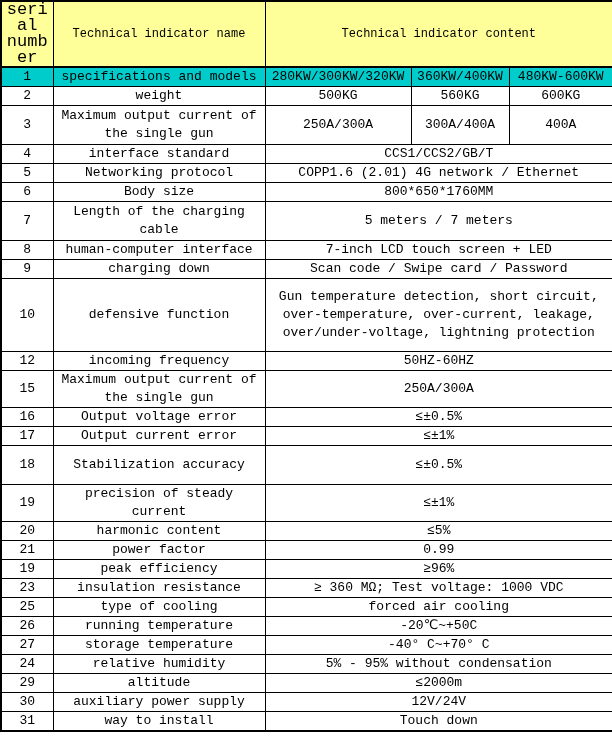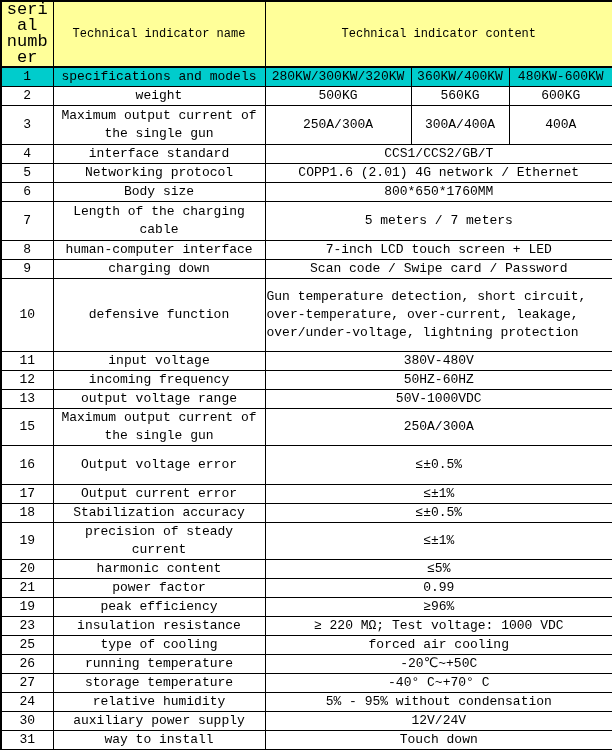--- a/index.html
+++ b/index.html
@@ -39,21 +39,21 @@
   }
   tbody td {
     font-size: 13px;
     height: 18px;
     line-height: 18px;
   }
   tr.hl td {
     background: var(--highlight, #00cccc);
   }
   td.left {
-    text-align: left;
+    text-align: center;
   }
   tbody tr:nth-child(3) td,
   tbody tr:nth-child(7) td,
   tbody tr:nth-child(15) td {
     height: 38px;
   }
   tbody tr:nth-child(10) td {
     height: 72px;
   }
 </style>
@@ -126,35 +126,25 @@
         <td>9</td>
         <td>charging down</td>
         <td colspan="3">Scan code / Swipe card / Password</td>
       </tr>
       <tr>
         <td>10</td>
         <td>defensive function</td>
         <td colspan="3" class="left">Gun temperature detection, short circuit, over-temperature, over-current, leakage, over/under-voltage, lightning protection</td>
       </tr>
       <tr>
-        <td>11</td>
-        <td>input voltage</td>
-        <td colspan="3">380V-480V</td>
-      </tr>
-      <tr>
         <td>12</td>
         <td>incoming frequency</td>
         <td colspan="3">50HZ-60HZ</td>
       </tr>
       <tr>
-        <td>13</td>
-        <td>output voltage range</td>
-        <td colspan="3">50V-1000VDC</td>
-      </tr>
-      <tr>
         <td>15</td>
         <td>Maximum output current of the single gun</td>
         <td colspan="3">250A/300A</td>
       </tr>
       <tr>
         <td>16</td>
         <td>Output voltage error</td>
         <td colspan="3">≤±0.5%</td>
       </tr>
       <tr>
@@ -183,41 +173,46 @@
         <td colspan="3">0.99</td>
       </tr>
       <tr>
         <td>19</td>
         <td>peak efficiency</td>
         <td colspan="3">≥96%</td>
       </tr>
       <tr>
         <td>23</td>
         <td>insulation resistance</td>
-        <td colspan="3">≥ 220 MΩ; Test voltage: 1000 VDC</td>
+        <td colspan="3">≥ 360 MΩ; Test voltage: 1000 VDC</td>
       </tr>
       <tr>
         <td>25</td>
         <td>type of cooling</td>
         <td colspan="3">forced air cooling</td>
       </tr>
       <tr>
         <td>26</td>
         <td>running temperature</td>
         <td colspan="3">-20℃~+50C</td>
       </tr>
       <tr>
         <td>27</td>
         <td>storage temperature</td>
         <td colspan="3">-40° C~+70° C</td>
       </tr>
       <tr>
         <td>24</td>
         <td>relative humidity</td>
         <td colspan="3">5% - 95% without condensation</td>
+      </tr>
+      <tr>
+        <td>29</td>
+        <td>altitude</td>
+        <td colspan="3">≤2000m</td>
       </tr>
       <tr>
         <td>30</td>
         <td>auxiliary power supply</td>
         <td colspan="3">12V/24V</td>
       </tr>
       <tr>
         <td>31</td>
         <td>way to install</td>
         <td colspan="3">Touch down</td>

